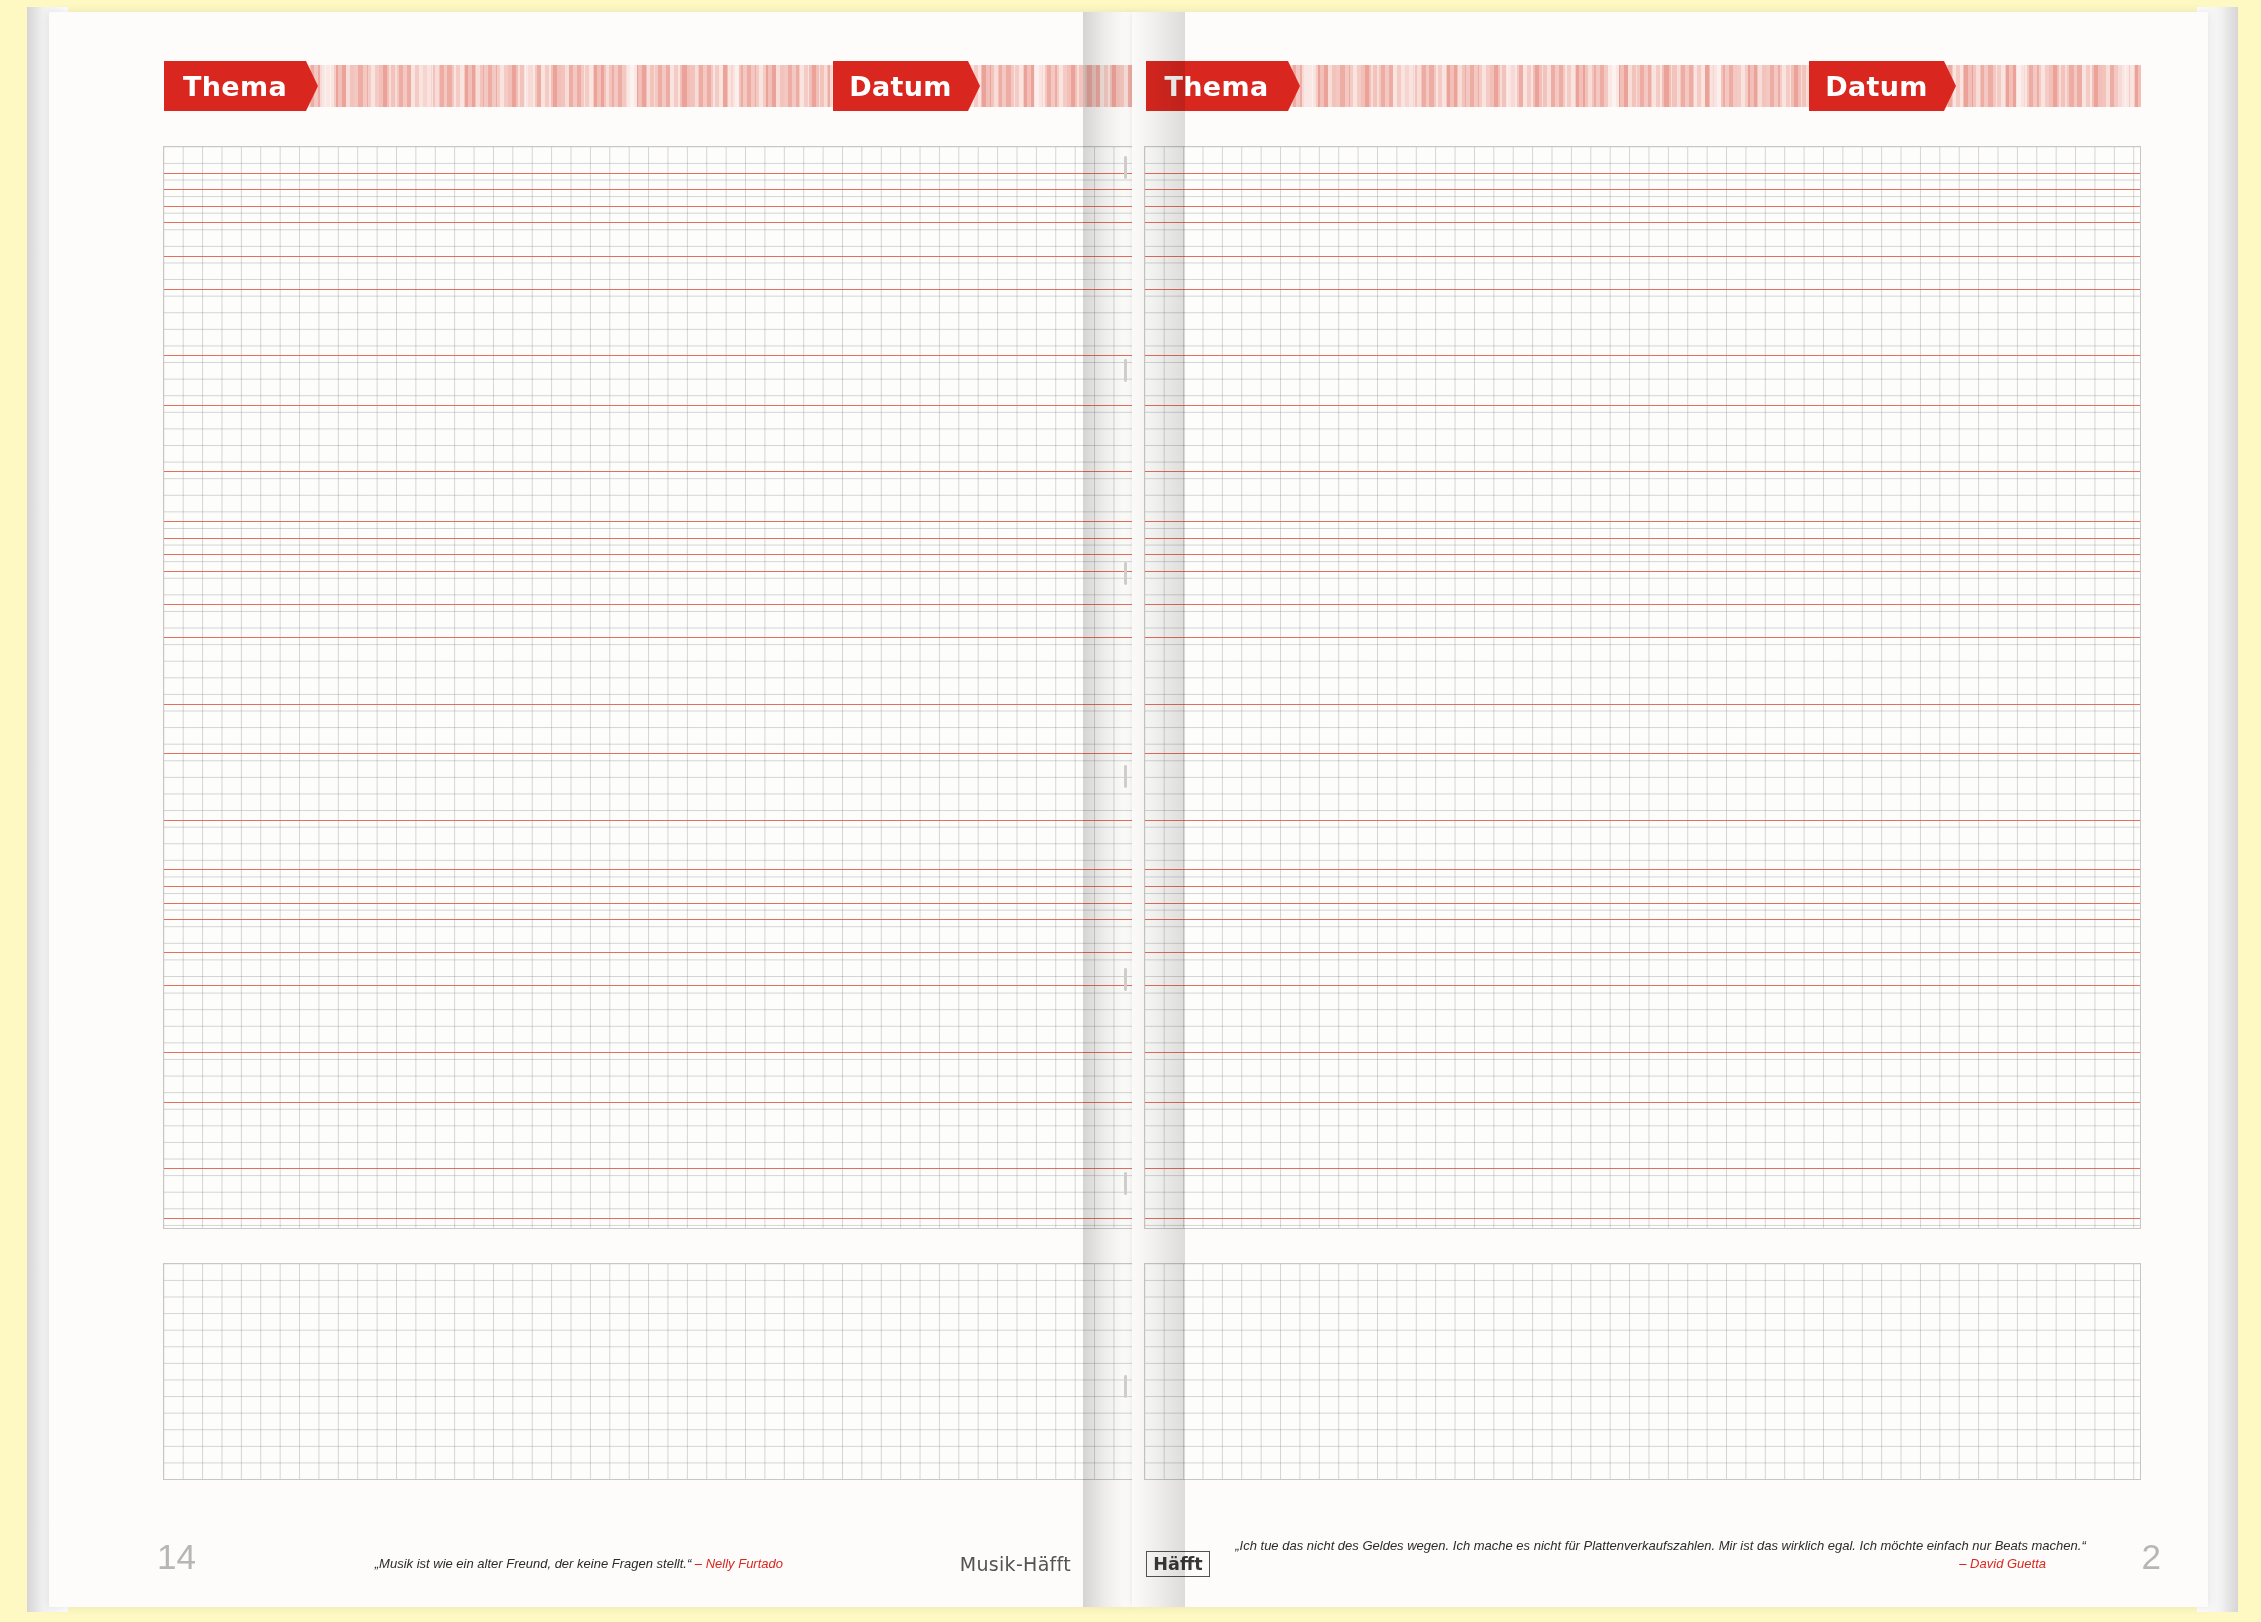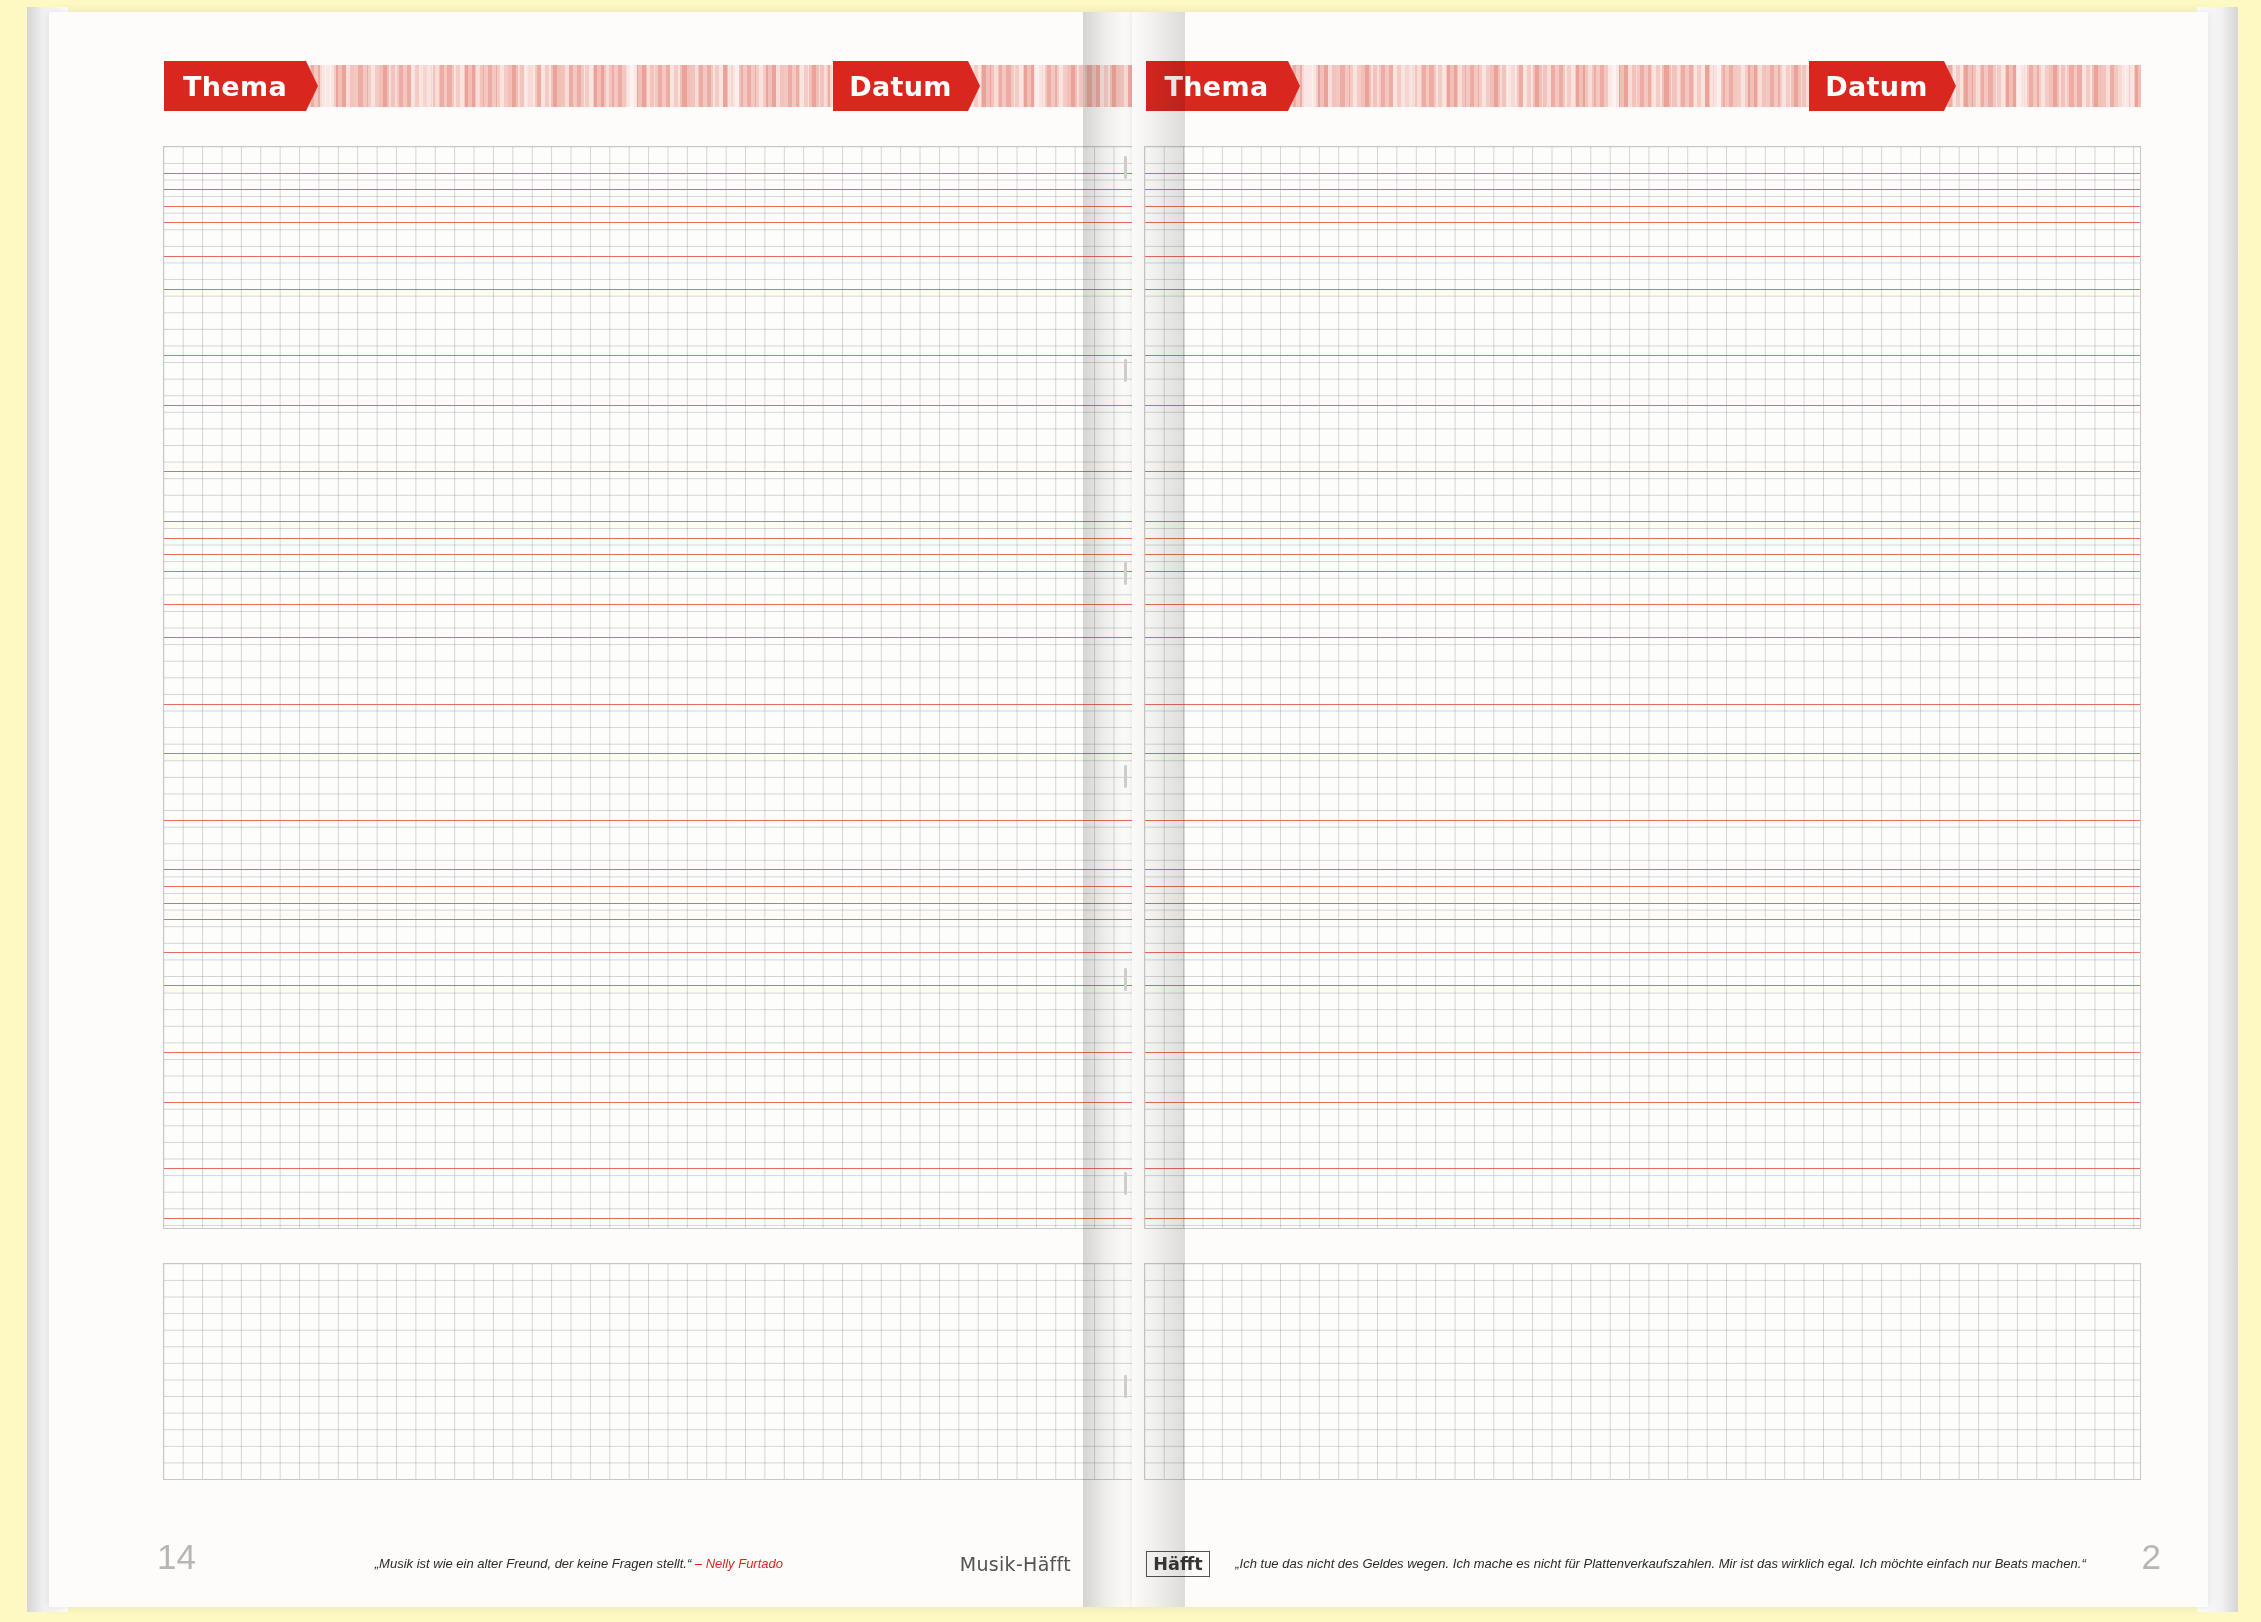--- a/index.html
+++ b/index.html
@@ -337,20 +337,21 @@
     </div>
 
     <div class="panel foot">
       <div class="grid-layer"></div>
     </div>
 
     <div class="folio">2</div>
 
     <div class="quote">
       <span>„Ich tue das nicht des Geldes wegen. Ich mache es nicht für Plattenverkaufszahlen. Mir ist das wirklich egal. Ich möchte einfach nur Beats machen.“</span>
+      <span class="author">– David Guetta</span>
     </div>
 
     <div class="brand-haefft">Häfft</div>
   </div>
 
   <div class="gutter"></div>
   <div class="gutter-ticks">
       <div style="top: 0px; left: 4.1px;"></div>
       <div style="top: 203px; left: 4.1px;"></div>
       <div style="top: 406px; left: 4.1px;"></div>

